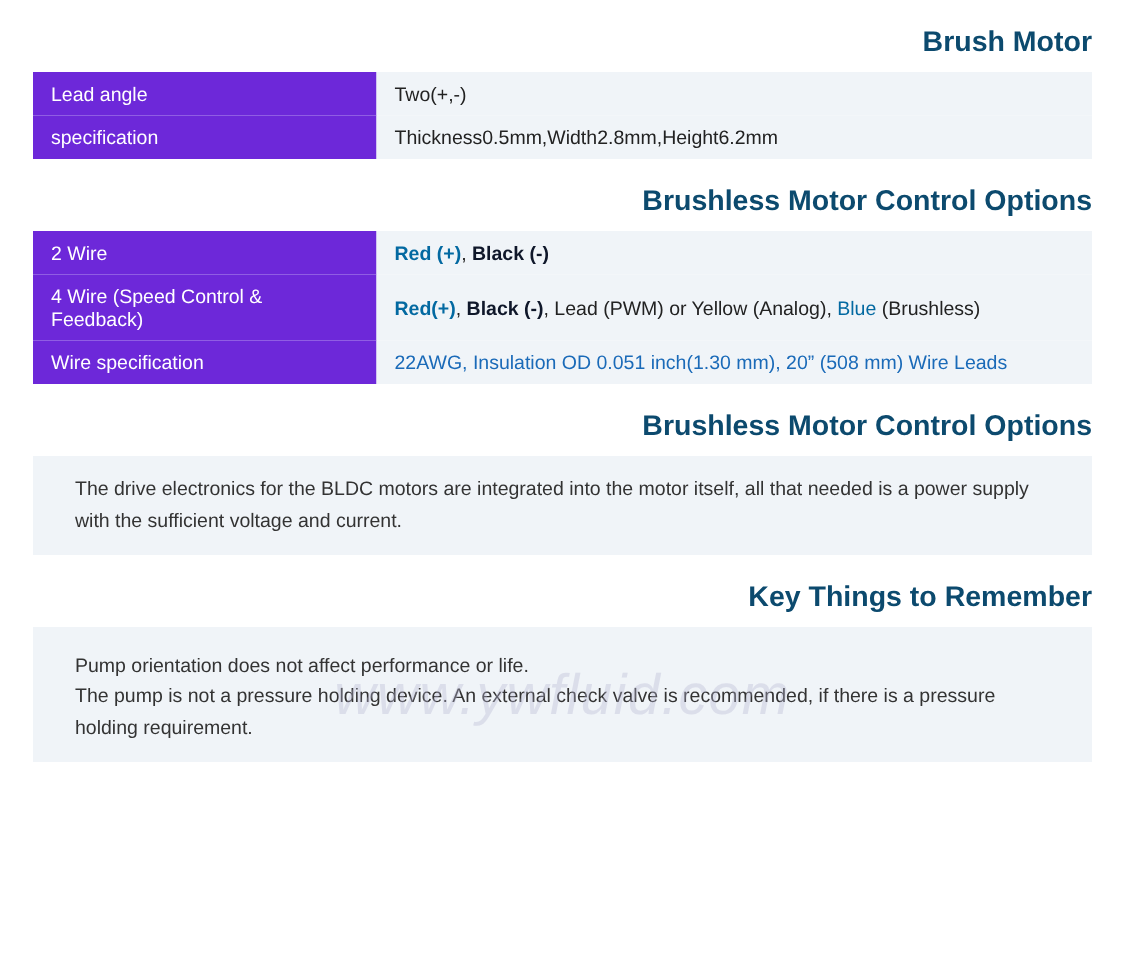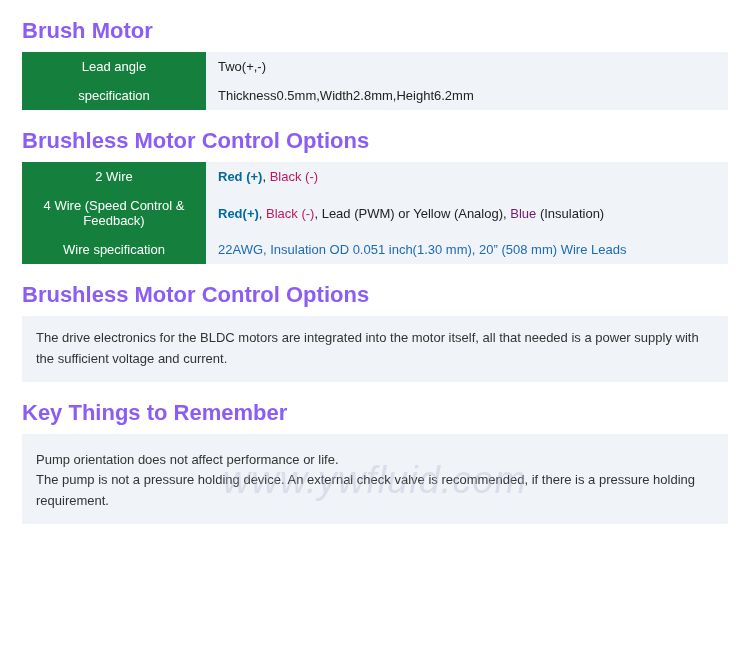--- a/index.html
+++ b/index.html
@@ -27,61 +27,62 @@
       white-space: nowrap;
       pointer-events: none;
       z-index: 10;
       font-style: italic;
       font-weight: normal;
       letter-spacing: 1px;
     }
 
     
     .section-title {
-      font-size: 22px;
+      font-size: 19px;
       font-weight: bold;
-      color: #8b5cf6;
+      color: #0c4a6e;
       margin-bottom: 8px;
       margin-top: 0;
+      text-align: right;
     }
 
     
     .spec-table {
       width: 100%;
       border-collapse: collapse;
       margin-bottom: 18px;
     }
     .spec-table td {
       padding: 7px 12px;
       font-size: 13px;
       vertical-align: middle;
     }
     .spec-table .label-cell {
-      background: #15803d;
+      background: #6d28d9;
       color: #ffffff;
-      text-align: center;
-      width: 184px;
+      text-align: left;
+      width: 229px;
       font-weight: normal;
     }
     .spec-table .value-cell {
       background: #f0f4f8;
       color: #222;
     }
 
     
     .red { color: #0369a1; font-weight: bold; }
-    .black { color: #be185d; }
-    .blue { color: #701a75; }
+    .black { color: #0f172a; font-weight: bold; }
+    .blue { color: #0369a1; }
     .blue-link { color: #1a6ab8; text-align: right; }
 
     
     .desc-box {
       background: #f0f4f8;
       border: none;
-      padding: 12px 14px;
+      padding: 12px 28px;
       margin-bottom: 18px;
       font-size: 13px;
       color: #333;
       line-height: 1.6;
     }
 
     .section-block {
       margin-bottom: 10px;
     }
   </style>
@@ -116,21 +117,21 @@
       <tbody>
           <tr>
         <td class="label-cell">2 Wire</td>
         <td class="value-cell">
           <span class="red">Red (+)</span><span>, </span><span class="black">Black (-)</span>
         </td>
       </tr>
       <tr>
         <td class="label-cell">4 Wire (Speed Control &amp; Feedback)</td>
         <td class="value-cell">
-          <span class="red">Red(+)</span><span>, </span><span class="black">Black (-)</span><span>, Lead (PWM) or Yellow (Analog), </span><span class="blue">Blue</span><span> (Insulation)</span>
+          <span class="red">Red(+)</span><span>, </span><span class="black">Black (-)</span><span>, Lead (PWM) or Yellow (Analog), </span><span class="blue">Blue</span><span> (Brushless)</span>
         </td>
       </tr>
       <tr>
         <td class="label-cell">Wire specification</td>
         <td class="value-cell">
           <span class="blue-link">22AWG, Insulation OD 0.051 inch(1.30 mm), 20” (508 mm) Wire Leads</span>
         </td>
       </tr>
     </tbody>
       </table>

